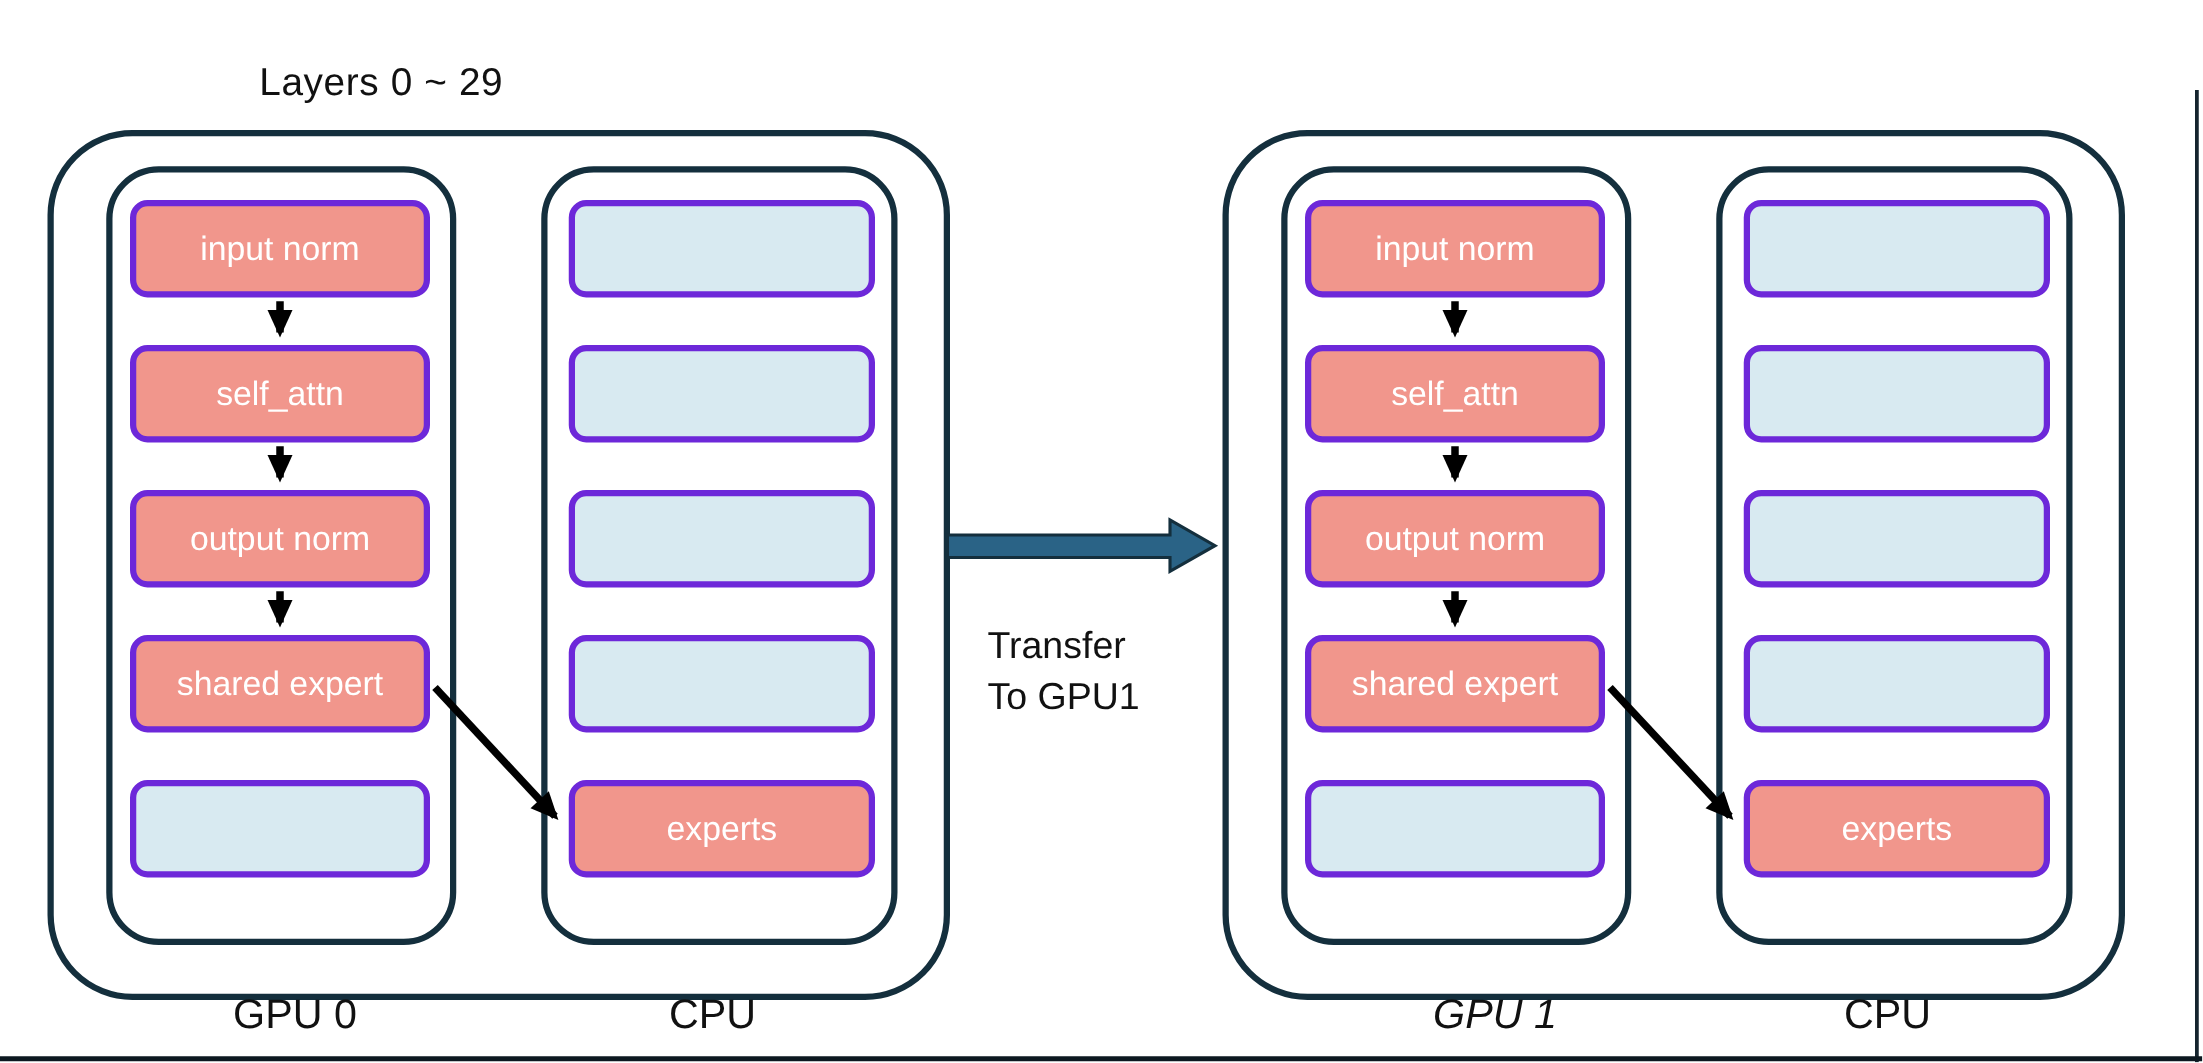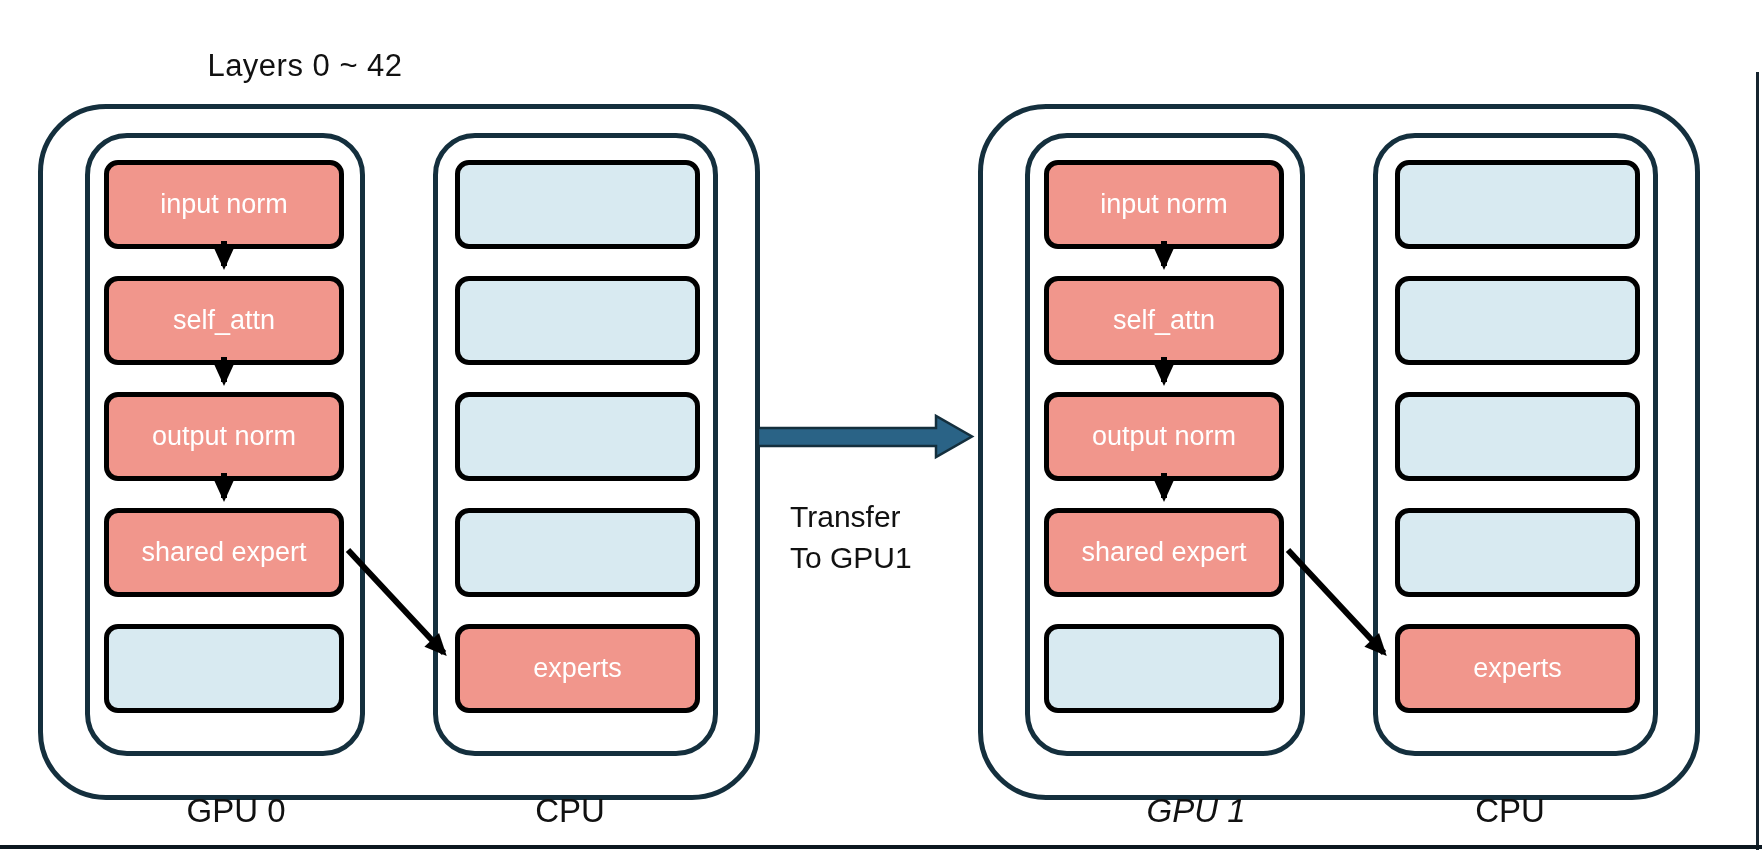--- a/index.html
+++ b/index.html
@@ -16,21 +16,21 @@
     border:5px solid #142f3d;border-radius:68px;background:#ffffff;
     box-sizing:border-box;
   }
   .inner-box{
     position:absolute;width:280px;height:623px;top:133px;
     border:5px solid #142f3d;border-radius:42px;background:#ffffff;
     box-sizing:border-box;
   }
   .inner-box.cpu{width:285px;}
   .module{
-    position:absolute;height:89px;border:5px solid #000000;border-radius:14px;
+    position:absolute;height:78px;border:5px solid #6d28d9;border-radius:14px;
     box-sizing:border-box;display:flex;align-items:center;justify-content:center;
     font-size:27px;
   }
   .module.active{background:#f1968c;color:#ffffff;}
   .module.empty{background:#d8eaf1;color:transparent;}
   .hw-label{
     position:absolute;width:200px;text-align:center;top:760px;
     font-size:33px;color:#111111;margin-top:32px;
   }
   .transfer-text{
@@ -43,21 +43,21 @@
   }
   .frame-line-right{
     position:absolute;left:1756px;top:72px;width:3px;height:778px;background:#15242e;
   }
 </style>
 </head>
 <body>
 
 <div class="canvas">
 
-  <div class="group-title" style="left:125px;top:48px;">Layers 0 ~ 42</div>
+  <div class="group-title" style="left:125px;top:48px;">Layers 0 ~ 29</div>
 
   <div class="outer-box" style="left:38px;"></div>
 
   <div class="inner-box" style="left:85px;"></div>
   <div class="inner-box cpu" style="left:433px;"></div>
 
   <div class="module active" style="left:104px;top:160px;width:240px;">input norm</div>
   <div class="module active" style="left:104px;top:276px;width:240px;">self_attn</div>
   <div class="module active" style="left:104px;top:392px;width:240px;">output norm</div>
   <div class="module active" style="left:104px;top:508px;width:240px;">shared expert</div>

